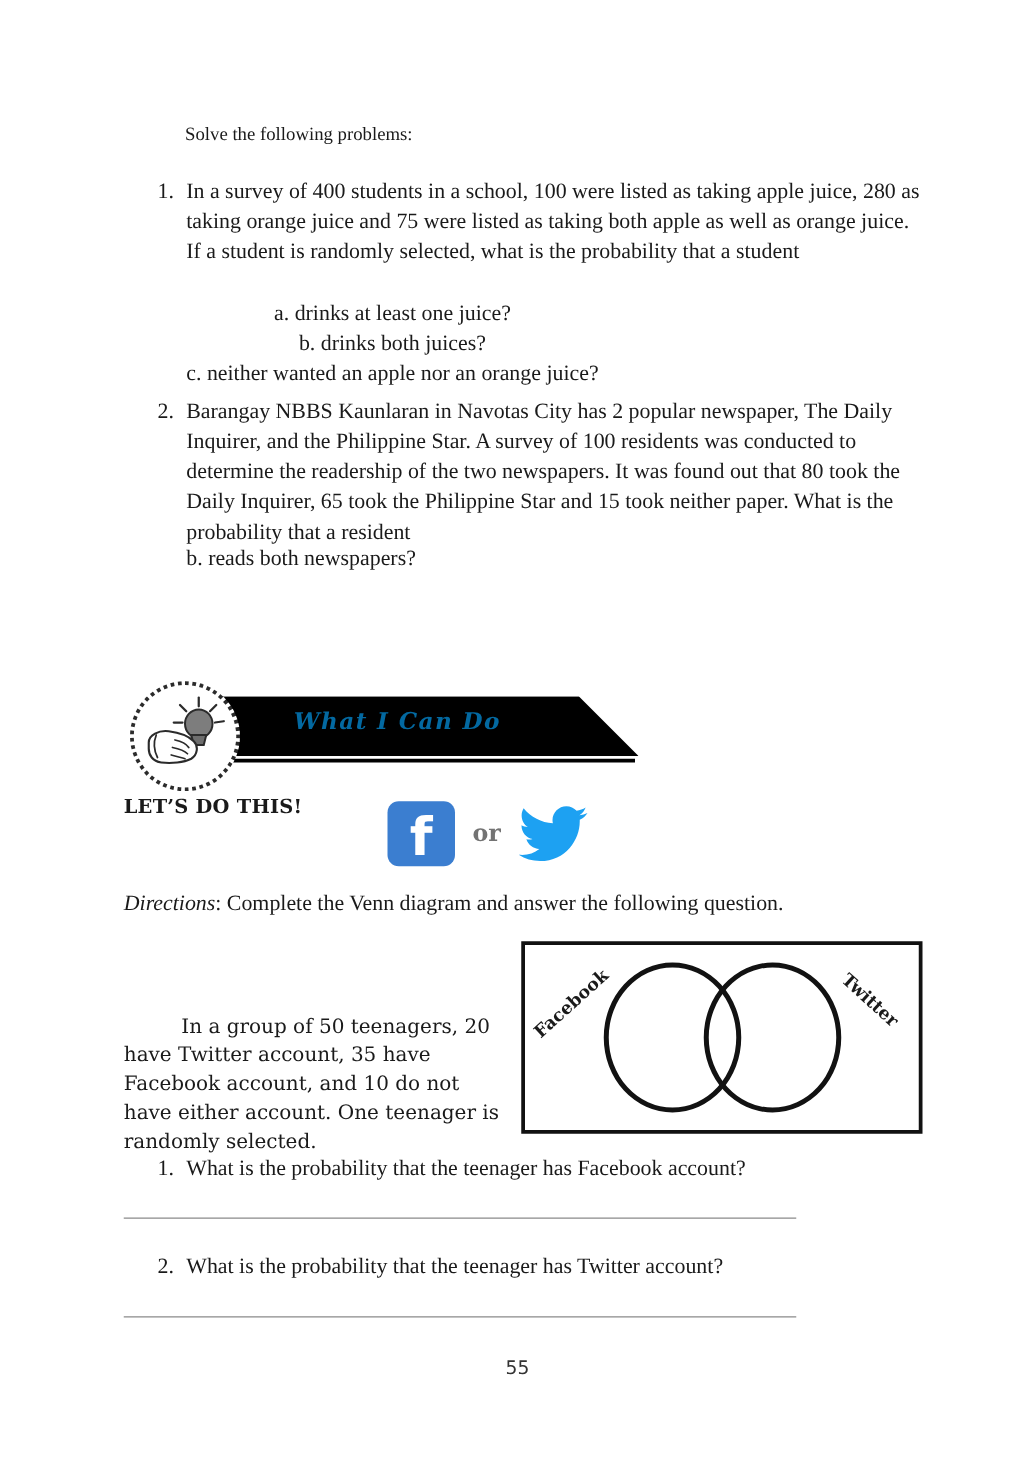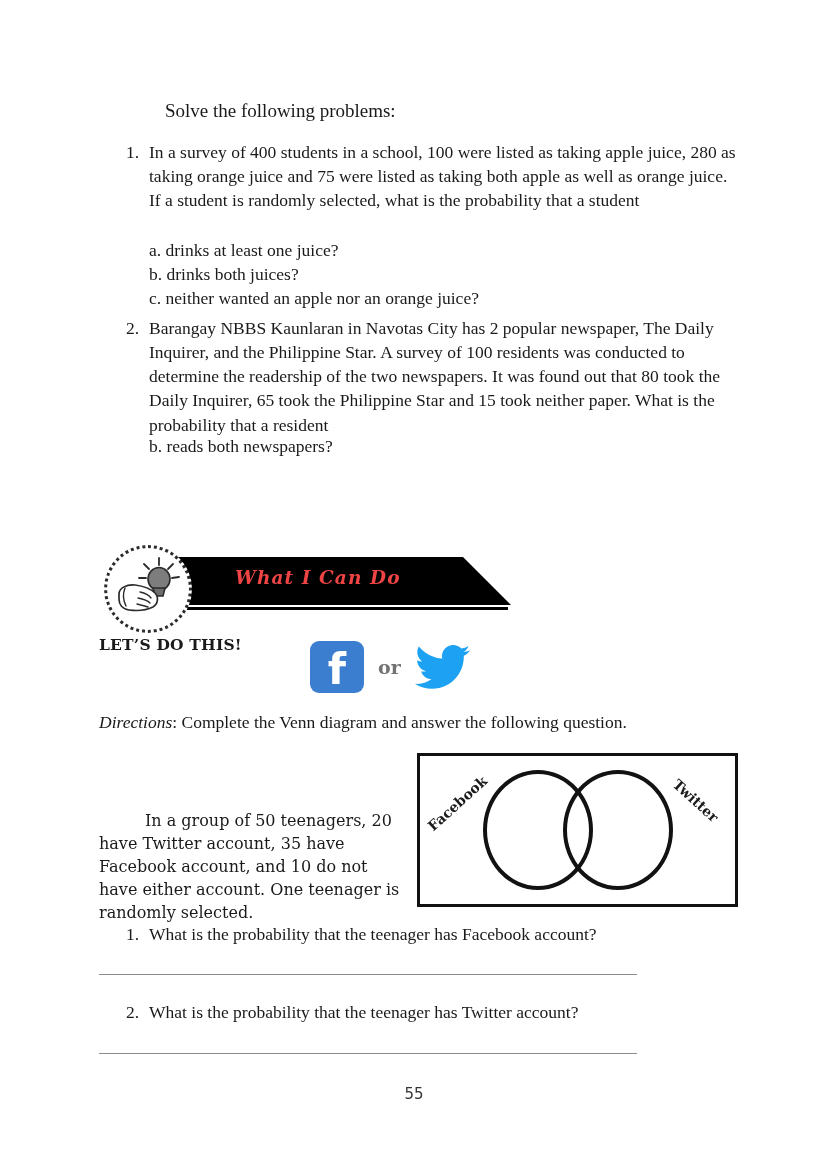--- a/index.html
+++ b/index.html
@@ -20,23 +20,22 @@
     position: absolute;
     inset: 0;
     background: #fff;
   }
 
   
   .lead {
     position: absolute;
     left: 148px;
     top: 98px;
-    font-size: 19px;
+    font-size: 15px;
     line-height: 1.35;
-    margin-left: 17px;
   }
 
   .problem {
     position: absolute;
     left: 126px;
     width: 610px;
     font-size: 17.5px;
     line-height: 1.38;
     display: flex;
     align-items: flex-start;
@@ -46,20 +45,21 @@
     flex: 0 0 23px;
     text-align: left;
   }
   .problem .body { flex: 1 1 auto; }
 
   .sublist {
     position: absolute;
     left: 149px;
     font-size: 17.5px;
     line-height: 1.38;
+    text-align: center;
   }
   .sublist div { white-space: nowrap; }
 
   
   .banner-wrap {
     position: absolute;
     left: 104px;
     top: 545px;
     width: 420px;
     height: 80px;
@@ -71,21 +71,21 @@
     width: 348px;
     height: 48px;
     background: #000;
     -webkit-clip-path: polygon(0 0, 86.2% 0, 100% 100%, 0 100%);
     clip-path: polygon(0 0, 86.2% 0, 100% 100%, 0 100%);
   }
   .banner-text {
     position: absolute;
     left: 131px;
     top: 22px;
-    color: #ef4444;
+    color: #0369a1;
     font-family: "DejaVu Serif", serif;
     font-weight: bold;
     font-style: italic;
     font-size: 18.5px;
     letter-spacing: 1.1px;
     white-space: nowrap;
   }
   .banner-rule {
     position: absolute;
     left: 59px;

